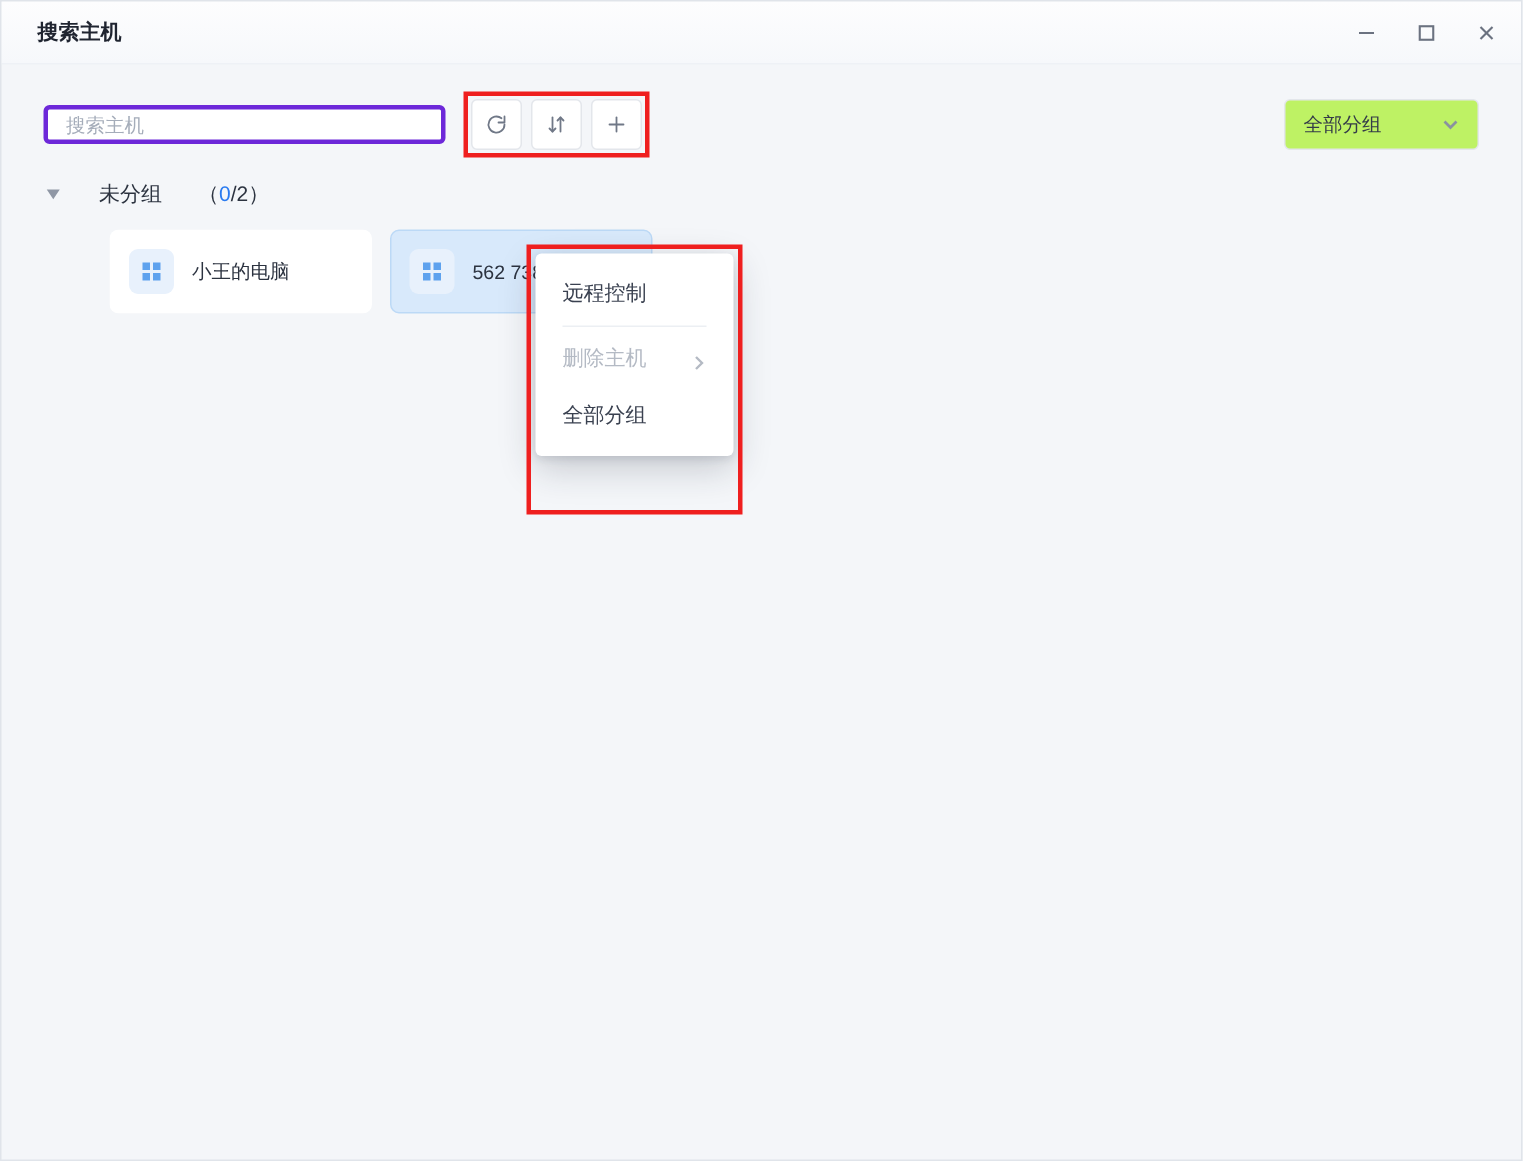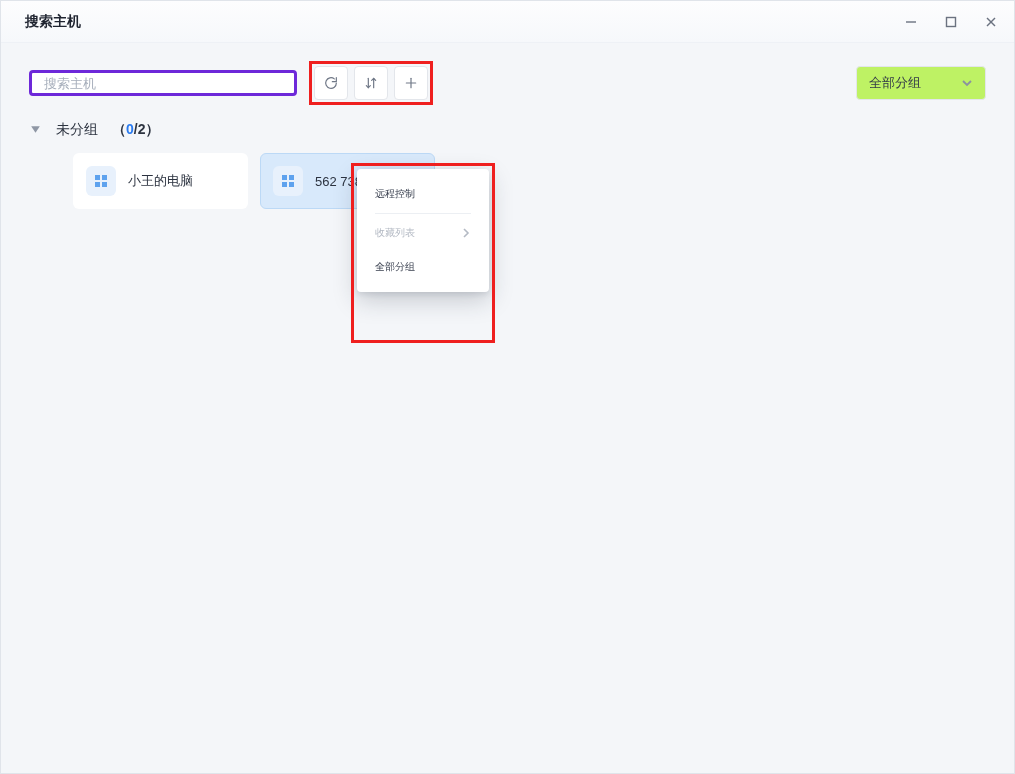--- a/index.html
+++ b/index.html
@@ -69,28 +69,28 @@
     gap: 10px;
     padding: 0 12px;
     font-size: 13px;
     color: #343b48;
     cursor: pointer;
   }
   .group-select svg { width: 12px; height: 12px; stroke: #8a92a0; stroke-width: 1.8; fill: none; }
 
   
   .group-header {
-    display: flex; align-items: flex-end; gap: 14px;
+    display: flex; align-items: flex-end; gap: 24px;
     padding: 6px 17px 0 28px;
     font-size: 14px;
     color: #2c3340;
   }
   .group-header .caret { color: #8f97a5; }
   .group-header .caret svg { width: 13px; height: 13px; fill: currentColor; }
-  .group-count { color: #2c3340; font-weight: bold; }
+  .group-count { color: #2c3340; }
   .group-count .online { color: #2a7bf0; }
 
   
   .hosts {
     display: flex;
     gap: 12px;
     padding: 14px 0 0 72px;
   }
   .host-card {
     width: 175px;
@@ -119,21 +119,21 @@
   
   .context-menu {
     position: absolute;
     left: 356px;
     top: 168px;
     width: 132px;
     background: #fff;
     border-radius: 4px;
     box-shadow: 0 8px 24px rgba(30,40,60,0.22), 0 2px 6px rgba(30,40,60,0.12);
     padding: 8px 0;
-    font-size: 10px;
+    font-size: 14px;
     color: #3a4150;
     z-index: 5;
   }
   .menu-item {
     padding: 10px 18px;
     display: flex; align-items: center; justify-content: space-between;
     cursor: pointer;
   }
   .menu-item.disabled { color: #b4bac4; cursor: default; }
   .menu-item .chev { width: 10px; height: 10px; }
@@ -248,21 +248,21 @@
     <span>562 738 971</span>
   </div>
 </div>
 
 <div class="context-menu">
   <div class="menu-item">
     <span>远程控制</span>
   </div>
   <div class="menu-divider"></div>
   <div class="menu-item disabled">
-    <span>收藏列表</span>
+    <span>删除主机</span>
     <span class="chev">
       <svg viewBox="0 0 10 10">
           <polyline points="3 1 7 5 3 9"></polyline>
         </svg>
     </span>
   </div>
   <div class="menu-item">
     <span>全部分组</span>
   </div>
 </div>

